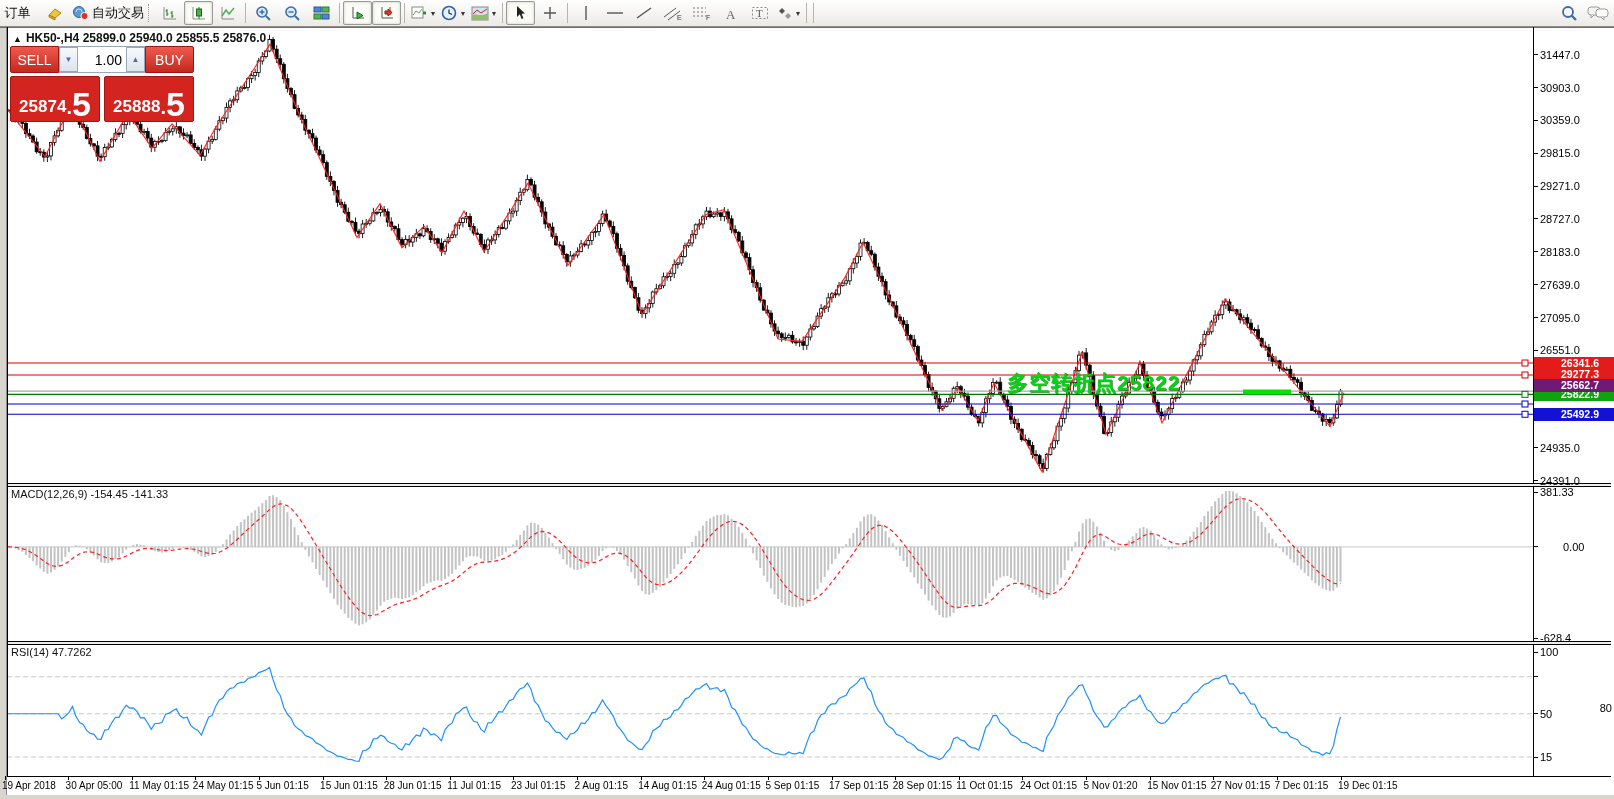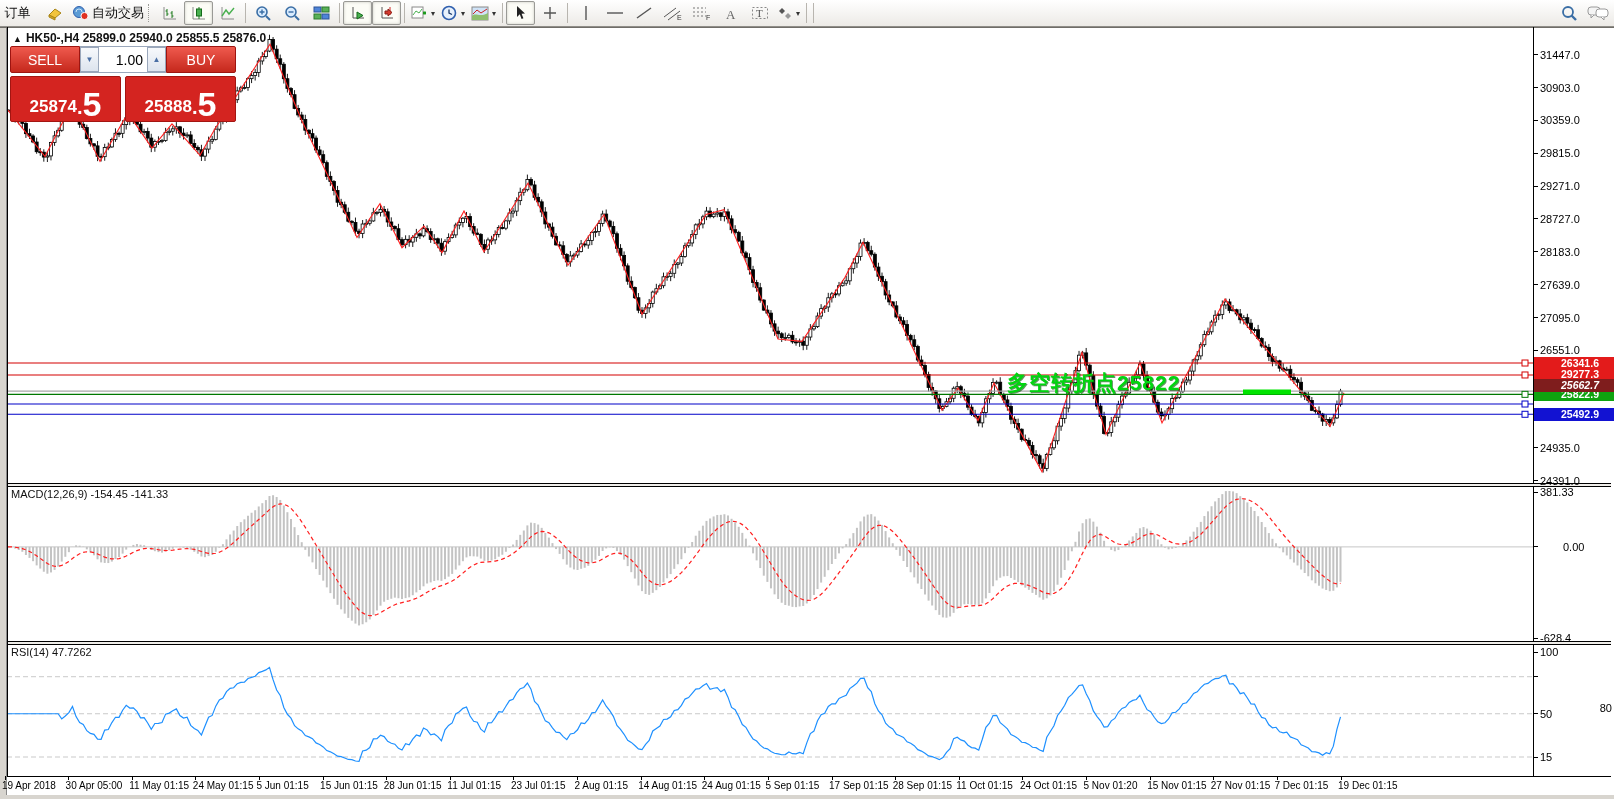--- a/index.html
+++ b/index.html
@@ -28,21 +28,21 @@
   .chart-title .arr{font-size:9px;margin-right:4px;font-weight:normal;}
   .pane-label{position:absolute;left:11px;font-size:11px;color:#111;background:transparent;}
   .tick-label{position:absolute;left:1540px;width:72px;height:12px;font-size:11px;
     line-height:12px;color:#000;}
   .hline-label{position:absolute;left:1534px;width:80px;height:13px;font-size:10.5px;
     line-height:13px;color:#fff;padding-left:12px;box-sizing:border-box;font-weight:bold;text-align:center;}
   .date-label{position:absolute;top:780px;font-size:10px;color:#000;}
   .annotation{position:absolute;left:1007px;top:369px;font-size:21px;font-weight:bold;
     letter-spacing:1px;text-shadow:1px 1px 0 rgba(8,90,8,.65);}
   
-  .trade-panel{position:absolute;left:10px;top:46px;width:226px;z-index:4;}
+  .trade-panel{position:absolute;left:10px;top:46px;width:184px;z-index:4;}
   .tp-row1{display:flex;height:27px;}
   .btn-red{background:linear-gradient(#ef5a4e,#c5281c);border:1px solid #9e1410;color:#fff;
     display:flex;align-items:center;justify-content:center;font-size:14px;}
   .sell-btn{width:70px;border-radius:2px 0 0 2px;}
   .buy-btn{width:70px;border-radius:0 2px 2px 0;}
   .vol-box{width:86px;display:flex;border-top:1px solid #9aa7bb;border-bottom:1px solid #9aa7bb;background:#fff;}
   .spin{width:17px;background:linear-gradient(#f7f9fc,#dde4ee);border:1px solid #9aa7bb;
     display:flex;align-items:center;justify-content:center;color:#4a6fa5;font-size:8px;}
   .vol-input{flex:1;border:none;outline:none;text-align:right;font-size:14px;padding:0 4px;
     width:40px;font-family:"Liberation Sans",sans-serif;}
@@ -1467,21 +1467,21 @@
       <div class="tick-label" style="top: 278.655px;">27639.0</div>
       <div class="tick-label" style="top: 311.511px;">27095.0</div>
       <div class="tick-label" style="top: 344.367px;">26551.0</div>
       <div class="tick-label" style="top: 377.224px;">26007.0</div>
       <div class="tick-label" style="top: 441.97px;">24935.0</div>
       <div class="tick-label" style="top: 474.826px;">24391.0</div>
       <div class="hline-label" style="top: 356.515px; background: rgb(227, 27, 27);">26341.6</div>
       <div class="hline-label" style="top: 368.479px; background: rgb(227, 27, 27);">29277.3</div>
       <div class="hline-label" style="top: 384.575px; background: rgb(0, 0, 0); border-top: 1px dashed rgb(255, 255, 255); border-bottom: 1px dashed rgb(255, 255, 255);">25877.0</div>
       <div class="hline-label" style="top: 387.843px; background: rgb(15, 163, 15);">25822.9</div>
-      <div class="hline-label" style="top: 379px; background: #7f1d1d; font-style: italic;">25662.7</div>
+      <div class="hline-label" style="top: 379px; background: #701a75;">25662.7</div>
       <div class="hline-label" style="top: 407.774px; background: rgb(18, 18, 210);">25492.9</div>
       <div class="tick-label" style="top: 486px;">381.33</div>
       <div class="tick-label" style="top: 540.893px; padding-left: 23px;">0.00</div>
       <div class="tick-label" style="top: 632px;">-628.4</div>
       <div class="tick-label" style="top: 646px;">100</div>
       <div class="tick-label" style="top: 702px; text-align: right;">80</div>
       <div class="tick-label" style="top: 707.765px;">50</div>
       <div class="tick-label" style="top: 751px;">15</div>
     </div>
   <div id="date-labels">

